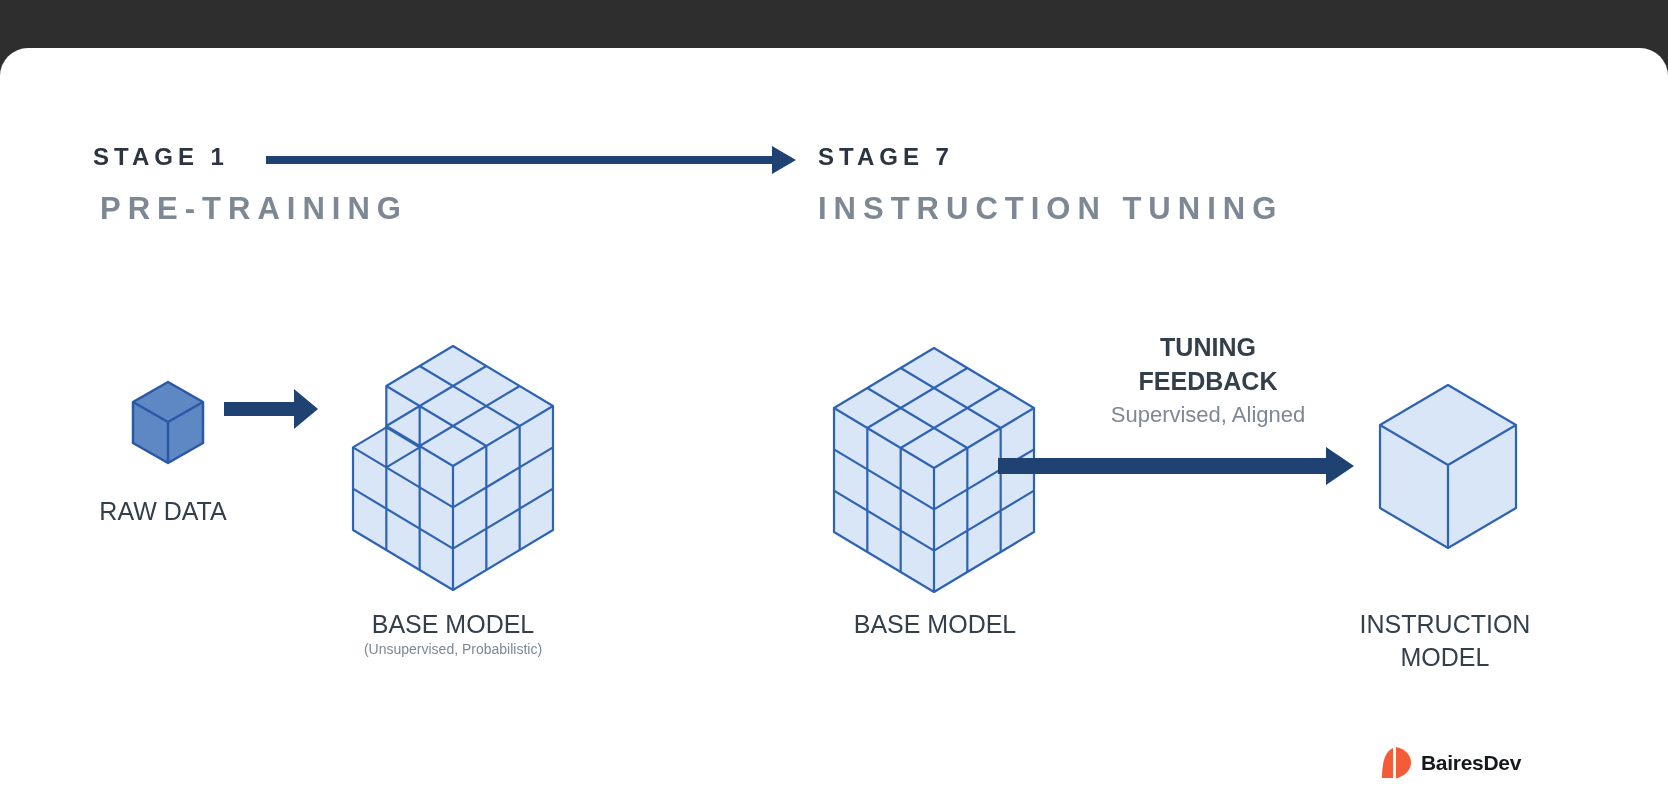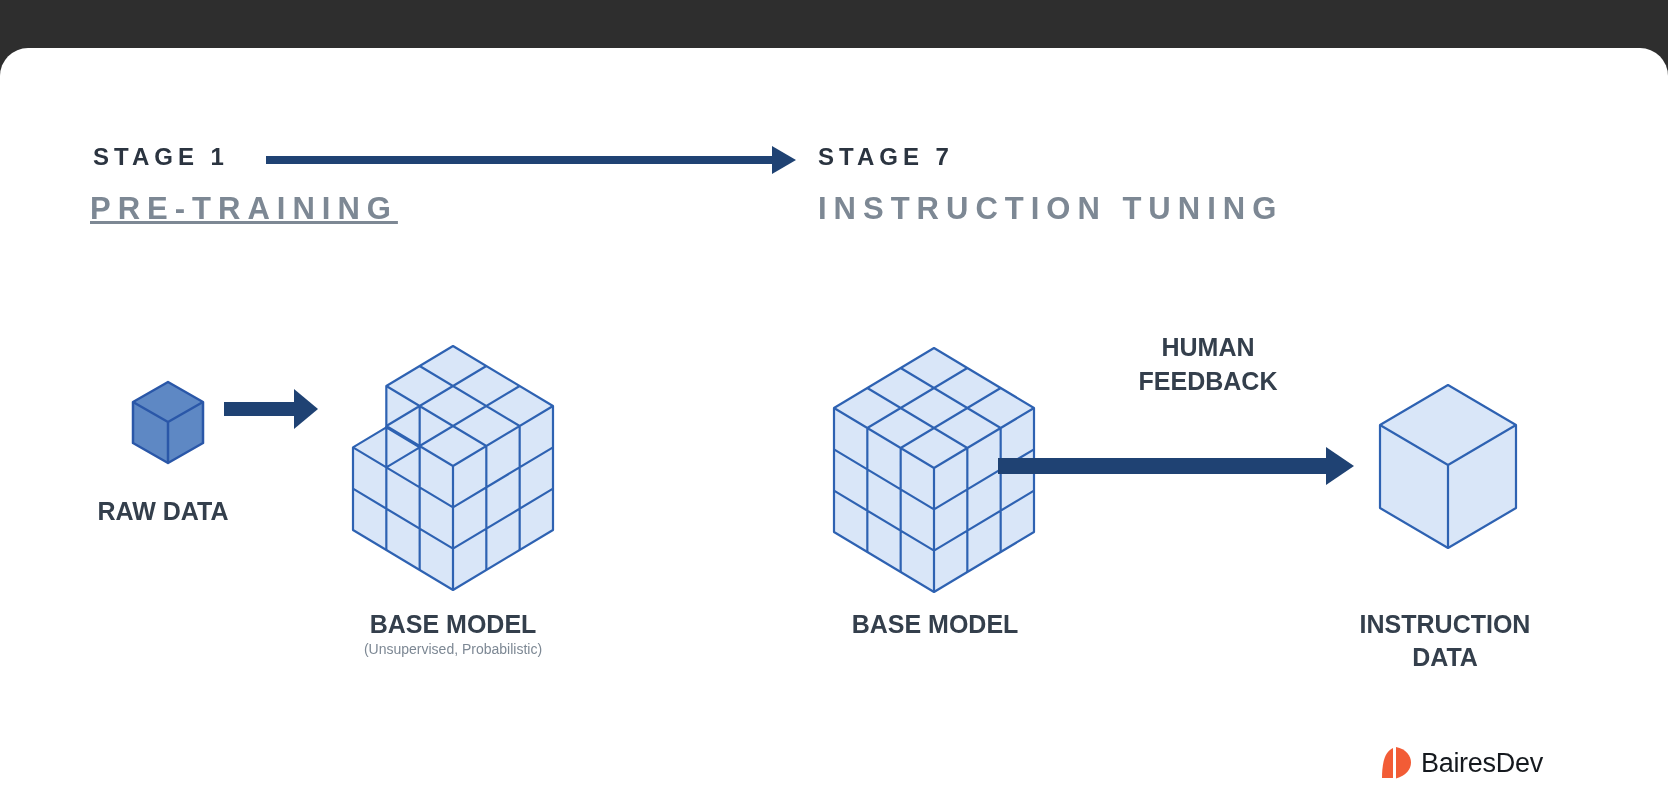--- a/index.html
+++ b/index.html
@@ -24,21 +24,21 @@
   }
   .stage-title {
     font-size: 31px;
     font-weight: 700;
     letter-spacing: 7px;
     color: #7d8894;
     white-space: nowrap;
   }
   .dark-label {
     font-size: 25px;
-    font-weight: 700;
+    font-weight: 400;
     color: #343f4c;
     text-align: center;
     white-space: nowrap;
   }
   .gray-sub {
     font-size: 14px;
     font-weight: 400;
     color: #7d8894;
     text-align: center;
     white-space: nowrap;
@@ -47,22 +47,22 @@
   .hf-block .dark-line { font-size: 25px; font-weight: 700; color: #343f4c; line-height: 34px; }
   .hf-block .sub-line { font-size: 22px; color: #7d8894; line-height: 30px; margin-top: 2px; }
   .im-label div { line-height: 33px; }
 
   .logo-wrap {
     display: flex;
     align-items: center;
     gap: 9px;
   }
   .logo-text {
-    font-size: 27px;
-    font-weight: 400;
+    font-size: 21px;
+    font-weight: 700;
     color: #15191e;
     letter-spacing: -0.3px;
     white-space: nowrap;
     text-align: center;
   }
   svg { display: block; }
 </style>
 </head>
 <body>
 
@@ -70,21 +70,21 @@
 
   <div class="abs stage-label" style="left:93px; top:95px;">STAGE 1</div>
 
   <svg class="abs" style="left:266px; top:97px;" width="530" height="30" viewBox="0 0 530 30">
     <rect x="0" y="11" width="506" height="8" fill="#1f4273"></rect>
     <polygon points="506,1 530,15 506,29" fill="#1f4273"></polygon>
   </svg>
 
   <div class="abs stage-label" style="left:818px; top:95px;">STAGE 7</div>
 
-  <div class="abs stage-title" style="left:90px; top:143px;text-decoration:underline;">PRE-TRAINING</div>
+  <div class="abs stage-title" style="left:100px; top:143px;">PRE-TRAINING</div>
 
   <div class="abs stage-title" style="left:818px; top:143px;">INSTRUCTION TUNING</div>
 
   <svg class="abs" style="left:129px; top:331px;" width="78" height="86" viewBox="0 0 78 86">
     <path d="M39,3 L4,23 L4,64 L39,84 L74,64 L74,23 Z" stroke-width="2.5" stroke-linejoin="round" fill="#5e88c4" stroke="#2a57a8"></path>
     <path d="M39,43 L4,23 M39,43 L74,23 M39,43 L39,84" fill="none" stroke-width="2.5" stroke="#2a57a8"></path>
   </svg>
 
   <div class="abs dark-label" style="left:93px; top:449px; width:140px;">RAW DATA</div>
 
@@ -136,37 +136,38 @@
              M136.33,104 L136.33,228
              M169.67,84 L169.67,208
              M103,165.33 L203,105.33
              M103,206.67 L203,146.67
              M103,124 L103,248" fill="none" stroke-width="2.2" stroke="#2e62b2"></path>
   </svg>
 
   <div class="abs dark-label" style="left:835px; top:562px; width:200px;">BASE MODEL</div>
 
   <div class="abs hf-block" style="left:1058px; top:282px; width:300px;">
-    <div class="dark-line">HUMAN</div>
+    <div class="dark-line">TUNING</div>
     <div class="dark-line">FEEDBACK</div>
+    <div class="sub-line">Supervised, Aligned</div>
   </div>
 
   <svg class="abs" style="left:998px; top:398px;" width="358" height="40" viewBox="0 0 358 40">
     <rect x="0" y="12" width="328" height="16" fill="#1f4273"></rect>
     <polygon points="328,1 356,20 328,39" fill="#1f4273"></polygon>
   </svg>
 
   <svg class="abs" style="left:1377px; top:334px;" width="142" height="170" viewBox="0 0 142 170">
     <path d="M71,3 L3,43 L3,126 L71,166 L139,126 L139,43 Z" stroke-width="2.2" stroke-linejoin="round" fill="#d9e6f8" stroke="#2e62b2"></path>
     <path d="M71,83 L3,43 M71,83 L139,43 M71,83 L71,166" fill="none" stroke-width="2.2" stroke="#2e62b2"></path>
   </svg>
 
   <div class="abs dark-label im-label" style="left:1345px; top:560px; width:200px;">
     <div>INSTRUCTION</div>
-    <div>DATA</div>
+    <div>MODEL</div>
   </div>
 
   <div class="abs logo-wrap" style="left:1380px; top:698px;">
     <svg width="32" height="34" viewBox="0 0 32 34">
       <path d="M2,32 C2,14 6,5 13,2 L13,32 Z" fill="#f25c36"></path>
       <path d="M16,1 C26,3 31,10 31,16.5 C31,23 26,30 16,32.5 L16,1 Z" fill="#f25c36"></path>
     </svg>
     <div class="logo-text">BairesDev</div>
   </div>
 

